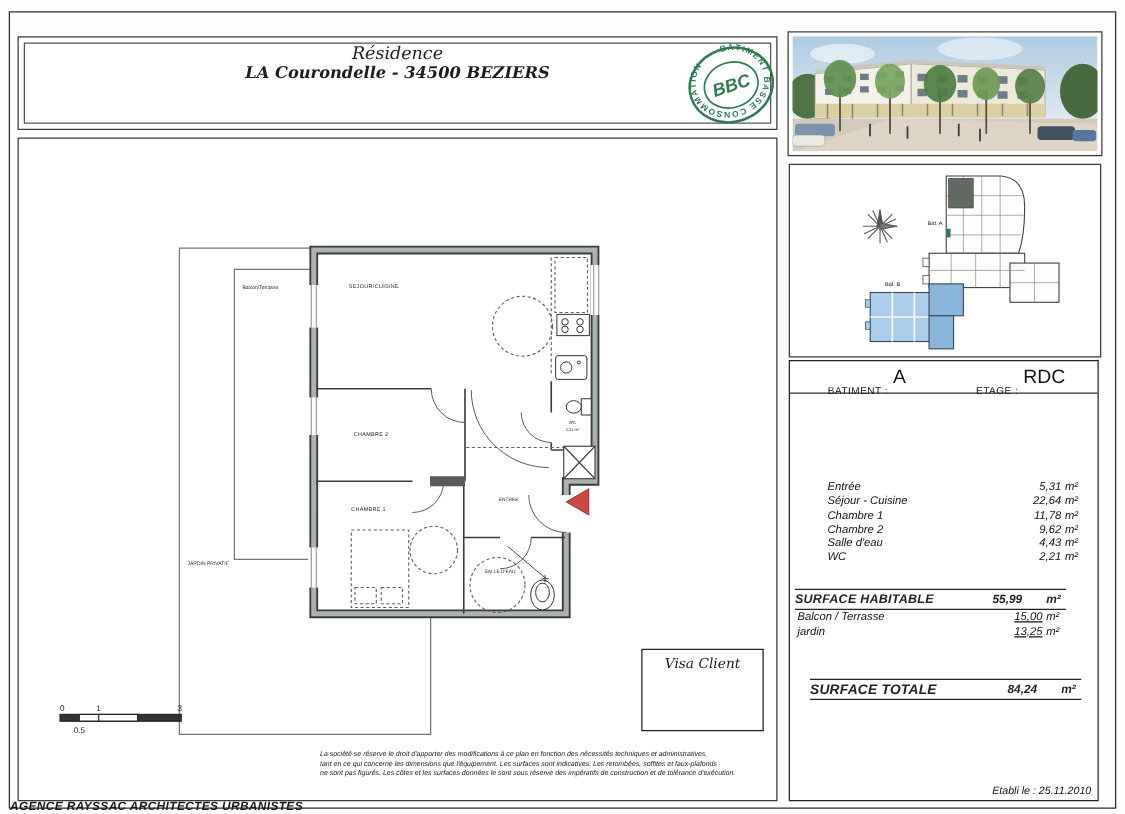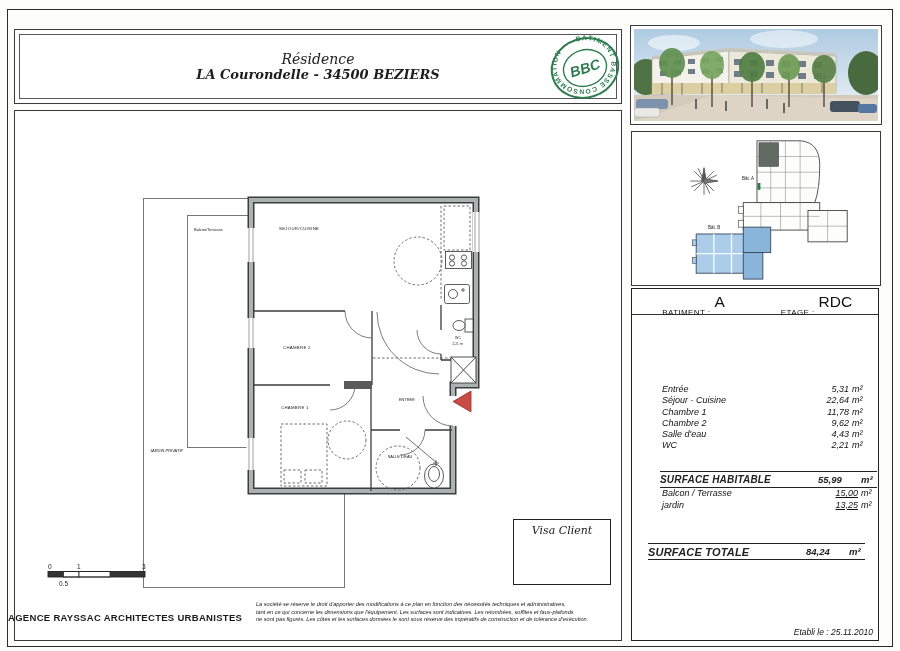--- a/index.html
+++ b/index.html
@@ -4,21 +4,21 @@
 <style>
   html,body{margin:0;padding:0;background:#fdfdfb;}
   .page{position:relative;width:900px;height:651px;background:#fdfdfb;overflow:hidden;
         font-family:"Liberation Sans",sans-serif;color:#222;}
   .abs{position:absolute;}
   .box{position:absolute;background:#fff;border:1.2px solid #3a3a3a;box-sizing:border-box;}
   
   .page-frame{left:7px;top:9px;width:886px;height:638px;border:1.5px solid #2b2b2b;background:transparent;}
   
   .title-block{left:14px;top:29px;width:608px;height:75px;border:1.5px solid #3a3a3a;}
-  .title-inner{position:absolute;inset:4px;border:1px solid #555;text-align:center;padding-top:16px;box-sizing:border-box;}
+  .title-inner{position:absolute;inset:4px;border:1px solid #555;text-align:center;padding-top:0;box-sizing:border-box;}
   .residence{font-family:"DejaVu Serif",serif;font-style:italic;font-size:14px;color:#1d1d1d;}
   .big-title{font-size:27px;font-weight:600;letter-spacing:7px;color:#474b44;line-height:26px;}
   .subtitle{font-family:"DejaVu Serif",serif;font-style:italic;font-weight:bold;font-size:13px;color:#1d1d1d;}
   
   .bbc{left:543px;top:31px;width:84px;height:74px;}
   
   .main-box{left:14px;top:110px;width:608px;height:531px;border:1.2px solid #3a3a3a;}
   
   .photo-box{left:630px;top:25px;width:252px;height:100px;border:1.5px solid #3a3a3a;padding:3px;}
   .site-box{left:631px;top:131px;width:250px;height:155px;border:1.2px solid #3a3a3a;}
@@ -27,34 +27,34 @@
   .tb-row1{top:0;height:25px;border-bottom:1px solid #333;}
   .tb-row2{top:25px;height:27px;border-bottom:1.5px solid #222;}
   .tb-cell{flex:1;display:flex;align-items:center;justify-content:center;gap:4px;}
   .tb-label{font-size:8px;letter-spacing:0.4px;color:#111;margin-top:22px;}
   .tb-value{font-size:15.5px;color:#111;}
   .rooms{position:absolute;left:30px;right:10px;top:95px;}
   .room-row{display:flex;height:11.3px;font-style:italic;font-size:9px;color:#111;}
   .room-name{flex:1;}
   .room-area{width:40px;text-align:right;}
   .room-unit{width:16px;padding-left:3px;}
-  .sh-block{position:absolute;left:28px;width:217px;top:182px;}
+  .sh-block{position:absolute;left:4px;width:217px;top:182px;}
   .sh-row{display:flex;border-top:1.3px solid #222;border-bottom:1.3px solid #222;height:15px;align-items:center;
           font-style:italic;font-weight:bold;}
   .sh-row .lbl{flex:1;font-size:10px;letter-spacing:0.2px;}
   .sh-row .val{width:40px;text-align:left;font-size:9.5px;}
   .sh-row .unt{width:16px;padding-left:3px;font-size:9.5px;}
   .extra-row{display:flex;height:11.5px;font-style:italic;font-size:9px;color:#111;padding-left:2px;}
   .extra-row .nm{flex:1;}
   .extra-row .vl{width:40px;text-align:right;text-decoration:underline;}
   .extra-row .un{width:16px;padding-left:3px;}
   .st-block{position:absolute;left:16px;width:217px;top:254px;}
   .etabli{position:absolute;right:5px;bottom:3px;font-style:italic;font-size:8.5px;color:#111;}
   
-  .agency{left:8px;top:612px;font-weight:bold;font-size:9.5px;letter-spacing:0.3px;color:#1a1a1a;}
+  .agency{left:8px;top:640px;font-style:italic;font-weight:bold;font-size:9.5px;letter-spacing:0.3px;color:#1a1a1a;}
   .disclaimer{left:256px;top:601px;width:366px;font-style:italic;font-size:5.6px;line-height:7.6px;color:#1a1a1a;}
   .visa-box{left:513px;top:519px;width:98px;height:66px;border:1.3px solid #222;background:#fff;box-sizing:border-box;text-align:center;}
   .visa-label{font-family:"DejaVu Serif",serif;font-style:italic;font-size:11px;padding-top:4px;color:#1a1a1a;}
   svg text{font-family:"Liberation Sans",sans-serif;}
 </style>
 </head>
 <body>
 
 <div class="page">
 

